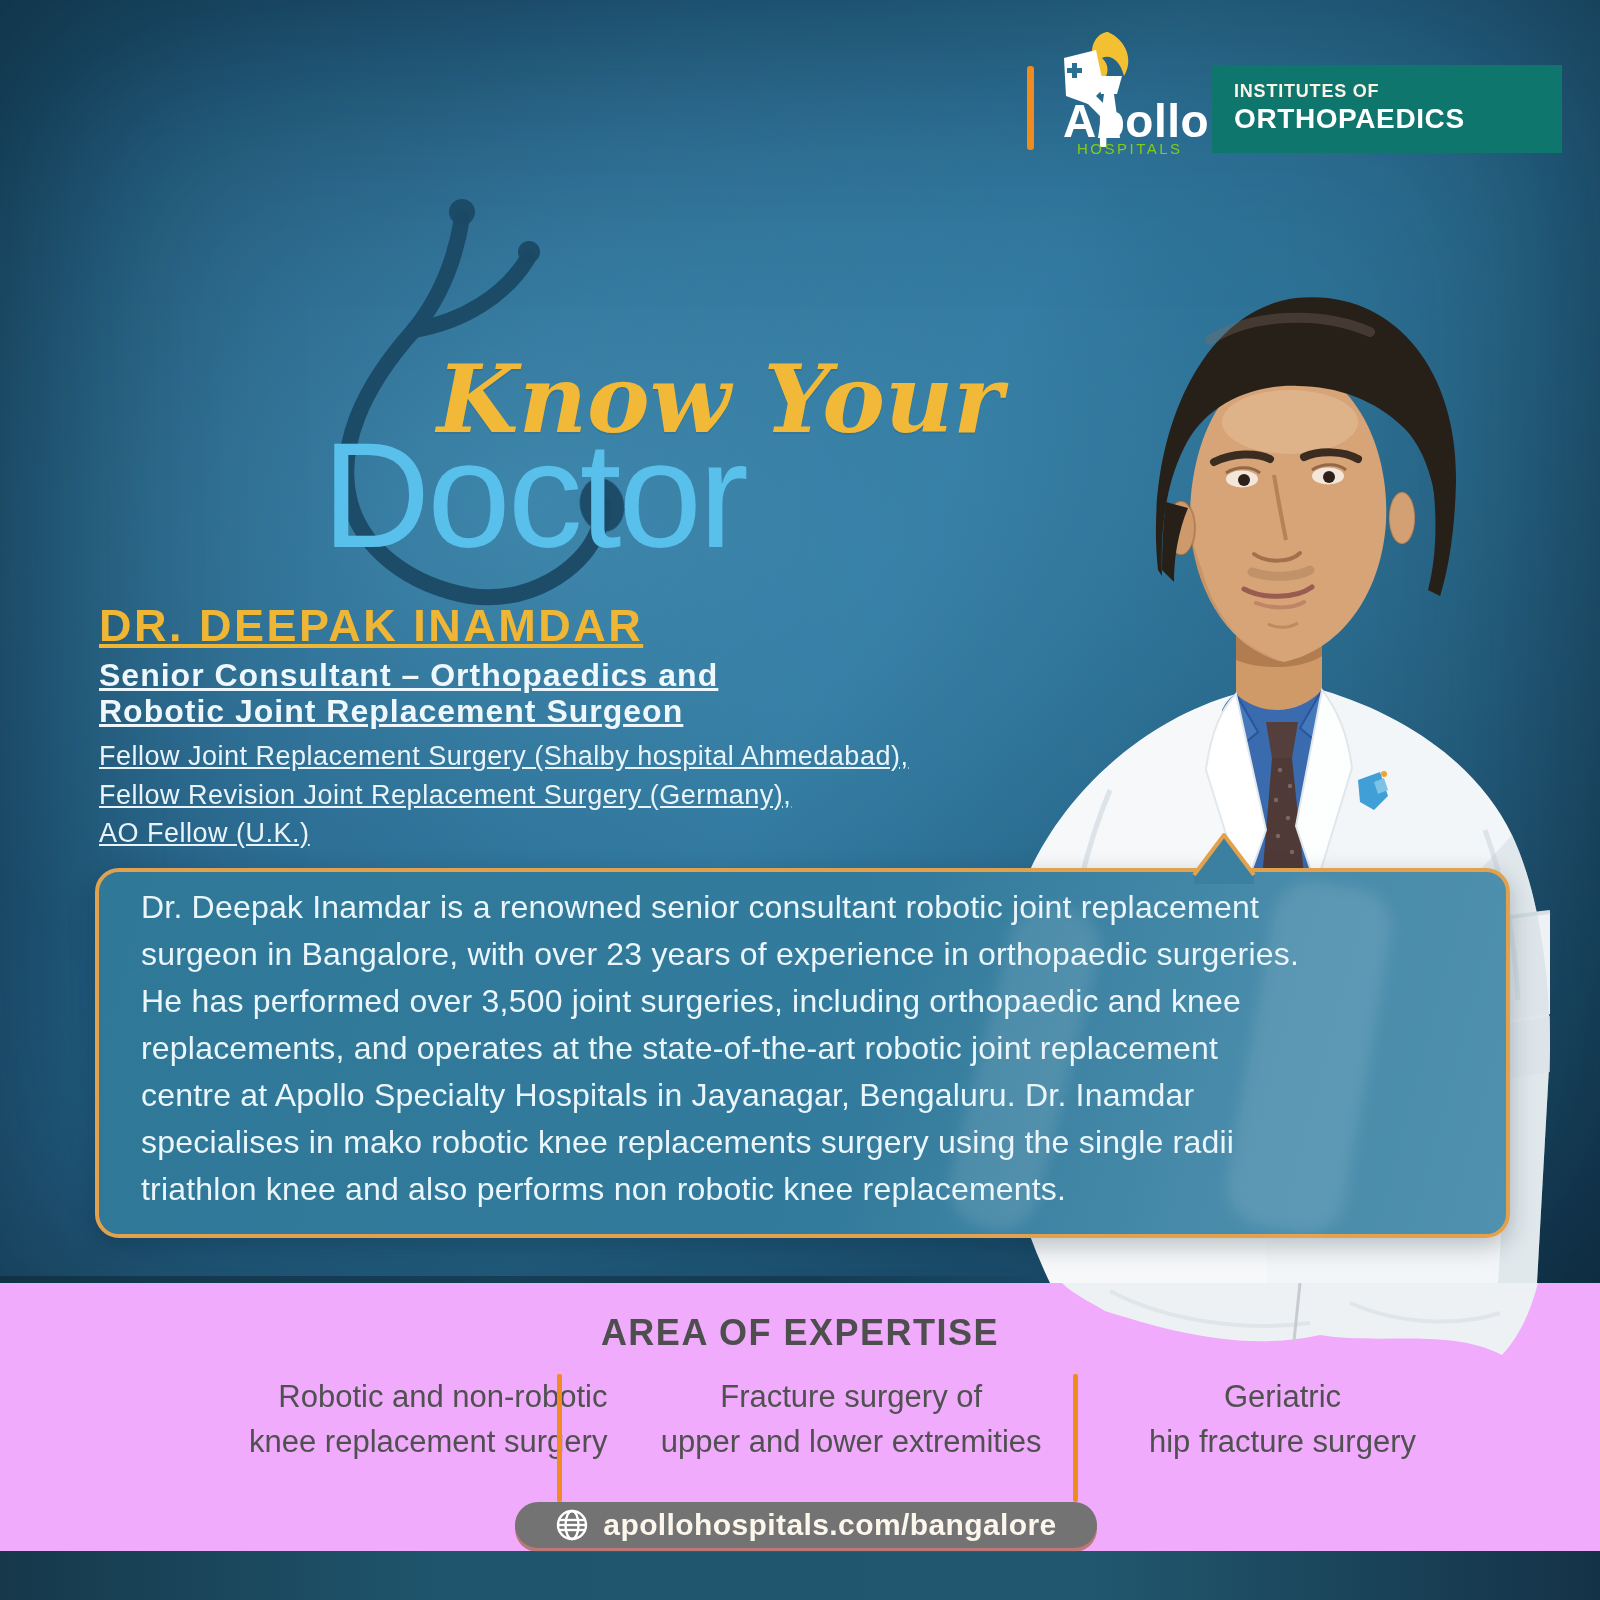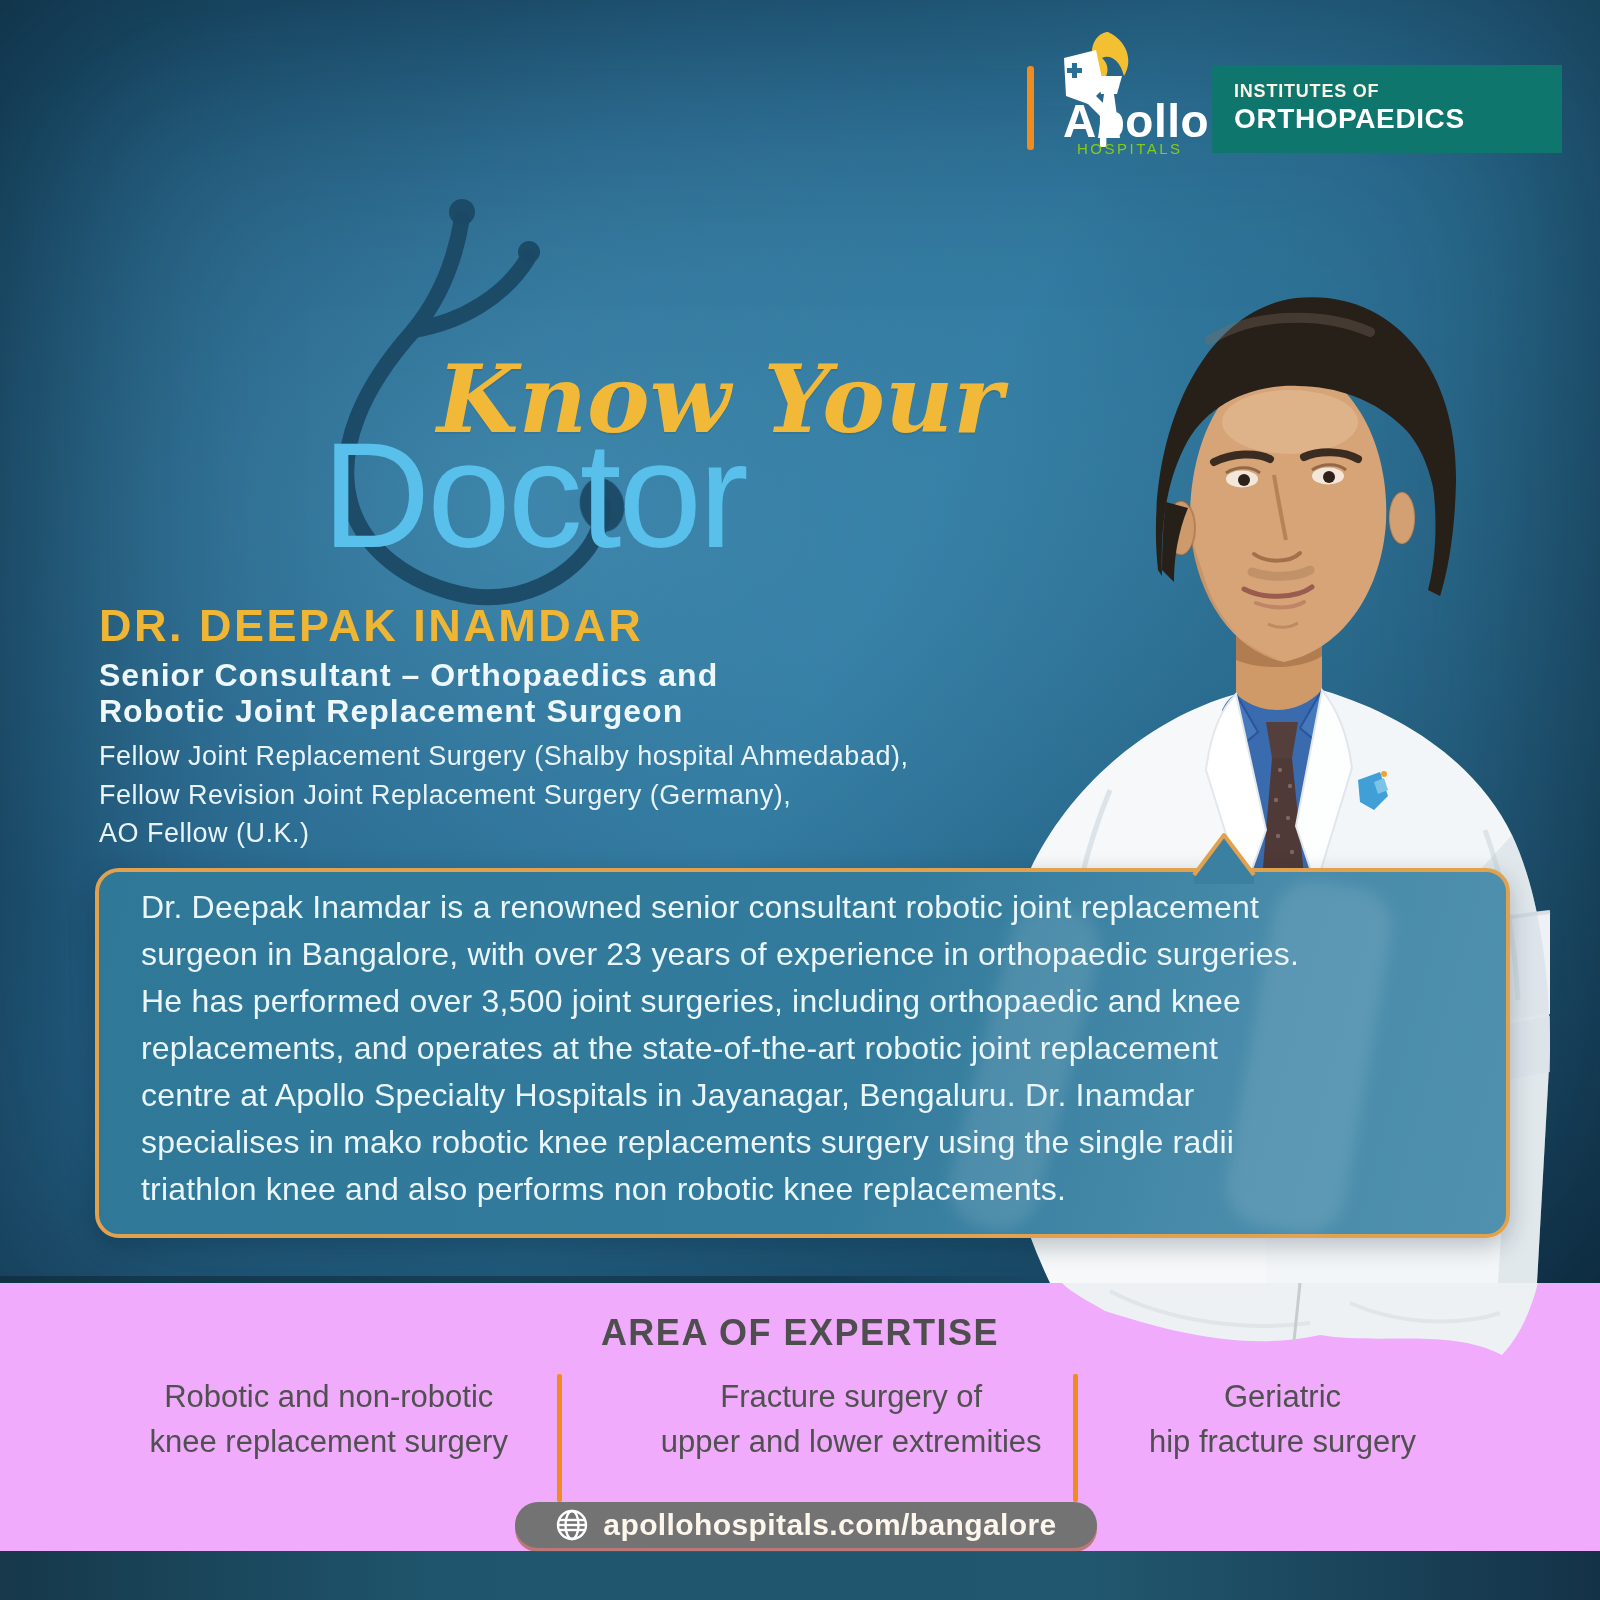--- a/index.html
+++ b/index.html
@@ -46,21 +46,21 @@
     position:absolute;left:322px;top:420px;z-index:2;
     font-size:150px;font-weight:400;letter-spacing:-3px;line-height:1;color:#58c0ea;
   }
   
   .portrait{position:absolute;left:900px;top:270px;z-index:2;}
   
   .nameblock{position:absolute;left:99px;top:0;z-index:3;}
   .doc-name{position:absolute;left:0;top:603px;width:900px;color:#efb636;font-size:45px;font-weight:bold;letter-spacing:2.5px;line-height:1;}
   .doc-desig{position:absolute;left:0;top:657px;width:900px;color:#eef7fb;font-size:32px;font-weight:600;letter-spacing:1px;line-height:36px;}
   .doc-creds{position:absolute;left:0;top:737px;width:1000px;color:#e9f4fa;font-size:27px;font-weight:500;letter-spacing:0.5px;line-height:38.5px;}
-  .nameblock div{white-space:nowrap;}
+  .nameblock div{white-space:nowrap;text-decoration:underline;}
   
   .callout{
     position:absolute;left:95px;top:868px;width:1415px;height:370px;z-index:3;
     box-sizing:border-box;border:4px solid #e2a14d;border-radius:24px;
     background:linear-gradient(105deg,#2f7898 0%,#337b9c 55%,#478aa9 78%,#4f91ae 100%);
     box-shadow:0 8px 24px rgba(5,25,40,0.25);
   }
   .callout .streak{position:absolute;background:rgba(255,255,255,0.10);filter:blur(7px);border-radius:40px;}
   .streak.s1{left:880px;top:30px;width:90px;height:330px;transform:rotate(14deg);}
   .streak.s2{left:1150px;top:10px;width:120px;height:350px;transform:rotate(10deg);}
@@ -72,21 +72,21 @@
   .bio div{white-space:nowrap;}
   
   .white-band{position:absolute;left:0;top:1283px;width:1600px;height:268px;background:#f0abfc;z-index:5;}
   .coat-spill{position:absolute;left:1050px;top:0;}
   .exp-heading{
     position:absolute;left:0;top:32px;width:1600px;text-align:center;
     color:#4e4e4e;font-size:36px;font-weight:600;letter-spacing:1.5px;line-height:1;
   }
   .exp-row{position:absolute;left:0;top:91px;width:1600px;display:flex;}
   .exp-col{box-sizing:border-box;text-align:center;color:#505050;font-size:31px;font-weight:500;line-height:45px;}
-  .exp-col.c1{width:640px;padding-left:50px;}
+  .exp-col.c1{width:640px;padding-left:50px;text-align:right;}
   .exp-col.c2{width:516px;}
   .exp-col.c3{width:527px;padding-right:130px;}
   .exp-div{position:absolute;top:91px;width:5px;height:128px;background:#ef8b1f;border-radius:2px;}
   .exp-div.d1{left:557px;}
   .exp-div.d2{left:1073px;}
   
   .footer-strip{
     position:absolute;left:0;top:1551px;width:1600px;height:49px;z-index:5;
     background:linear-gradient(90deg,#16384a 0%,#1f566e 28%,#21586f 68%,#143247 100%);
   }

